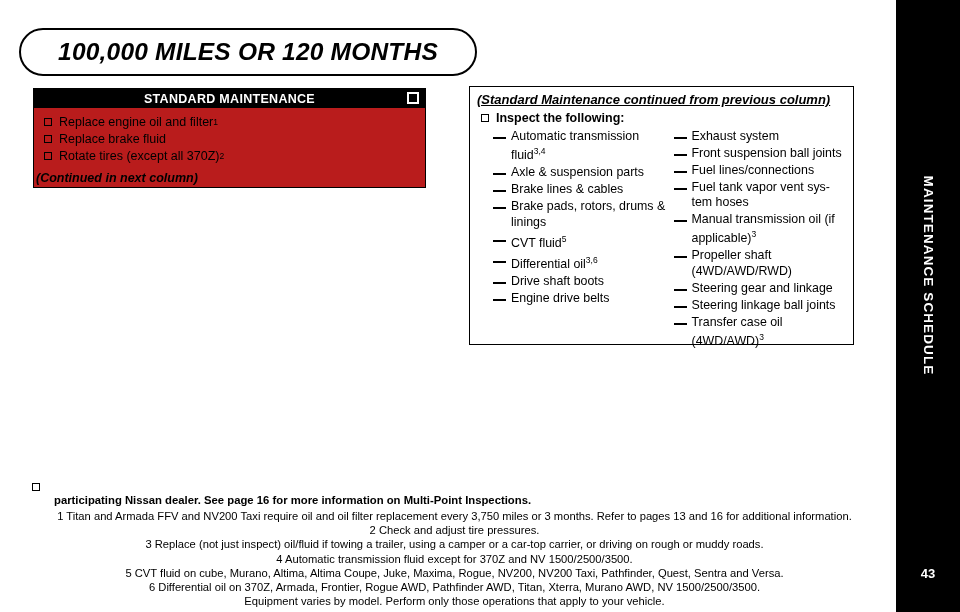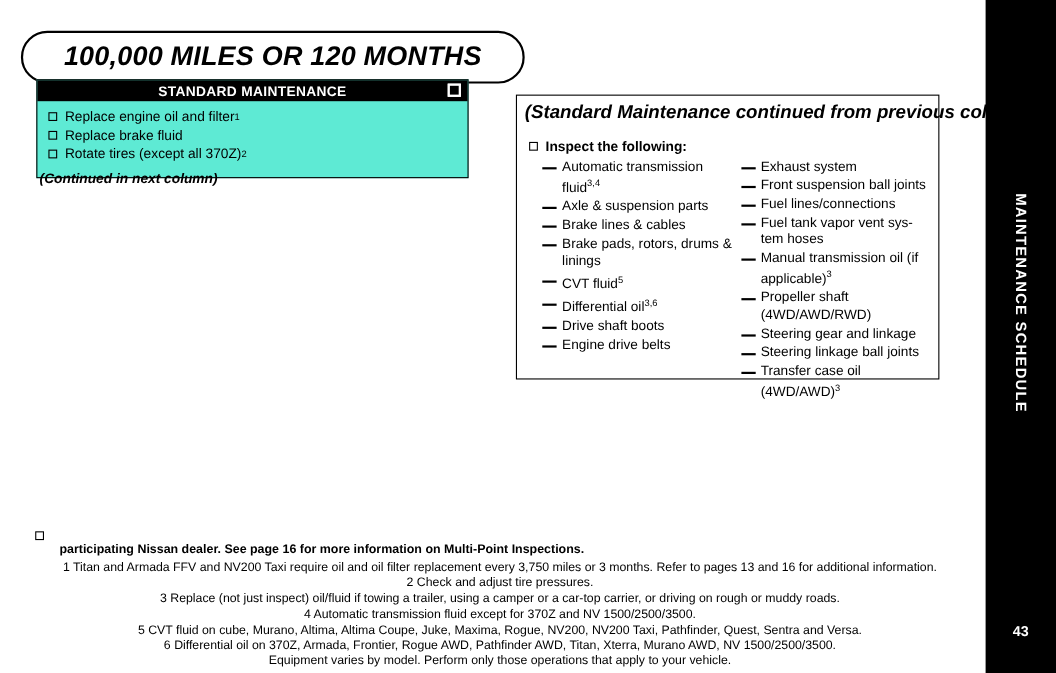--- a/index.html
+++ b/index.html
@@ -63,24 +63,24 @@
     font-weight: bold;
     font-style: italic;
     letter-spacing: 0.2px;
     color: #000;
     white-space: nowrap;
   }
 
   
   #left-box {
     position: absolute;
-    left: 33px; top: 72px;
-    width: 393px; height: 90px;
+    left: 33px; top: 88px;
+    width: 393px; height: 100px;
     border: 1px solid #000;
-    background: #5eead4;
+    background: #b91c1c;
   }
   #left-header {
     position: relative;
     height: 19px;
     background: #000;
     color: #fff;
     display: flex;
     align-items: center;
     justify-content: center;
   }
@@ -132,26 +132,27 @@
   
   #right-box {
     position: absolute;
     left: 469px; top: 86px;
     width: 385px; height: 259px;
     border: 1px solid #000;
     background: #fff;
     padding: 5px 7px 0 7px;
   }
   #right-title {
-    font-size: 17px;
+    font-size: 13px;
     font-weight: bold;
     font-style: italic;
     color: #000;
-    margin-bottom: 13px;
+    margin-bottom: 3px;
     white-space: nowrap;
+    text-decoration: underline;
   }
   #inspect-row {
     display: flex;
     align-items: flex-start;
     margin: 0 0 3px 2px;
   }
   #inspect-label {
     font-size: 12.5px;
     font-weight: bold;
     line-height: 16px;

